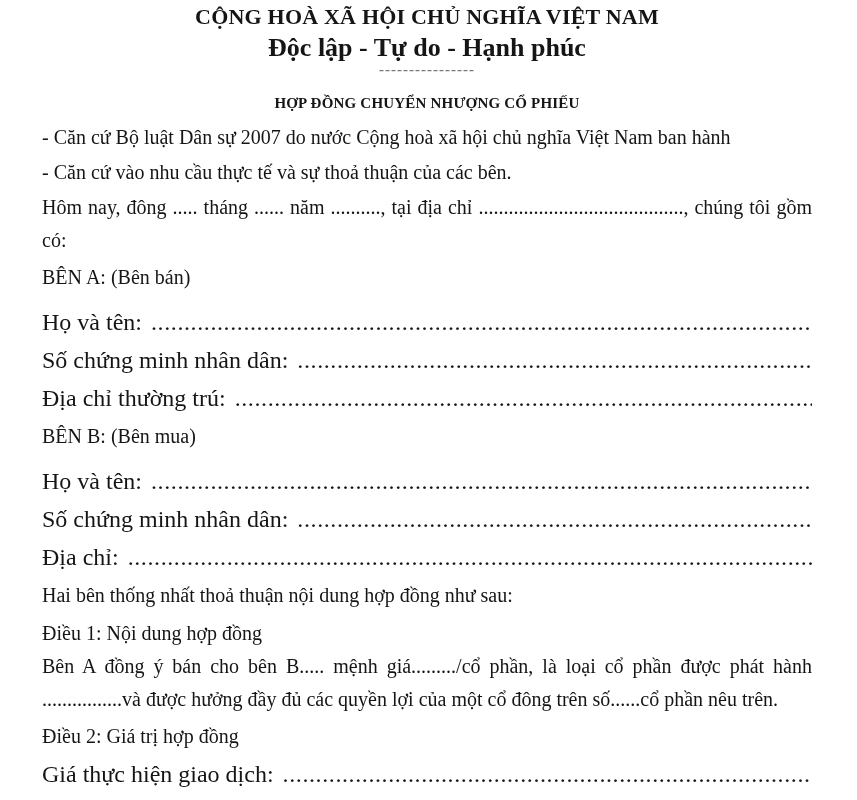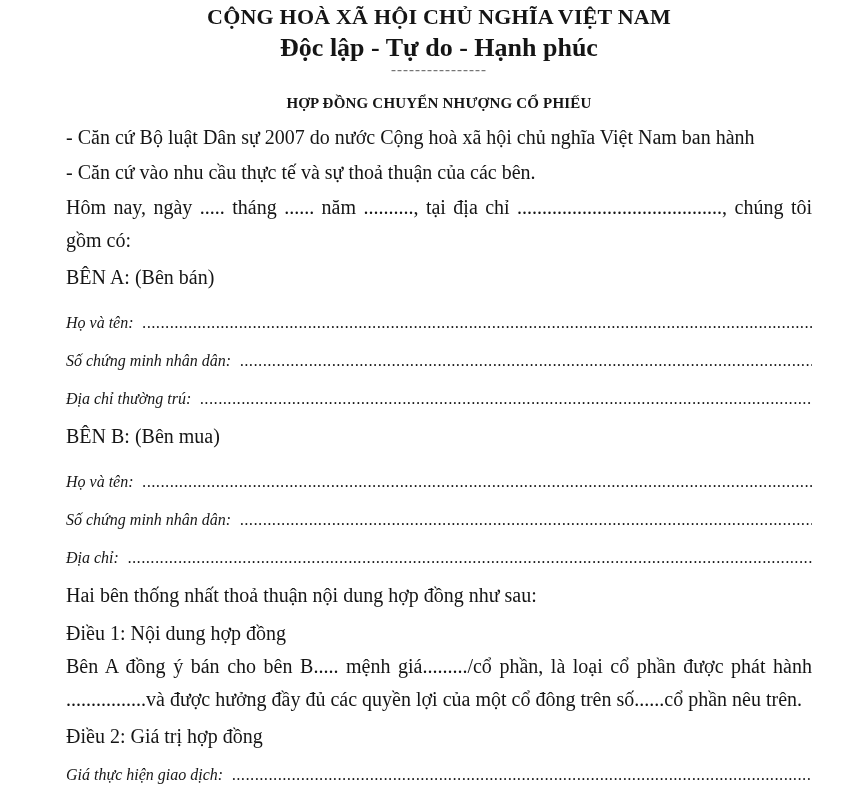--- a/index.html
+++ b/index.html
@@ -4,41 +4,41 @@
 <style>
   html, body { margin: 0; padding: 0; }
   body {
     width: 857px; height: 800px;
     background: #ffffff;
     overflow: hidden;
     font-family: "Liberation Serif", "DejaVu Serif", serif;
     color: #151515;
     -webkit-font-smoothing: antialiased;
   }
-  .page { padding: 3px 45px 0 66px; }
+  .page { padding: 3px 45px 0 42px; }
   .center { text-align: center; }
   p { margin: 0; }
 
   .h-national { font-size: 22px; font-weight: bold; line-height: 27px; letter-spacing: 0.2px; }
   .h-motto    { font-size: 26px; font-weight: bold; line-height: 26px; margin-top: 5px; }
   .h-divider  { font-size: 15px; font-weight: bold; line-height: 13px; margin-top: 2px; color: #757575; letter-spacing: 1px; }
   .h-title    { font-size: 15px; font-weight: bold; line-height: 28px; margin-top: 13px; letter-spacing: 0.2px; }
 
   .para  { font-size: 20px; line-height: 33px; }
   .justify { text-align: justify; }
   .bold { font-weight: normal; }
 
   .mt4 { margin-top: 4px; }
   .mb2 { margin-bottom: 2px; }
   .mb4 { margin-bottom: 4px; }
   .mb5 { margin-bottom: 5px; }
   .mb8 { }
   .mb12 { margin-bottom: 12px; }
 
-  .field { display: flex; font-size: 16px; line-height: 33px; font-style: italic; }
+  .field { display: flex; font-size: 24px; line-height: 33px; }
   .field .label { white-space: nowrap; flex: 0 0 auto; }
   .field .dots {
     flex: 1 1 auto;
     overflow: hidden;
     white-space: nowrap;
     margin-left: 9px;
     letter-spacing: 0.6px;
   }
 </style>
 </head>
@@ -47,21 +47,21 @@
 <div class="page">
 
   <p class="center h-national">CỘNG HOÀ XÃ HỘI CHỦ NGHĨA VIỆT NAM</p>
   <p class="center h-motto">Độc lập - Tự do - Hạnh phúc</p>
   <p class="center h-divider">----------------</p>
   <p class="center h-title">HỢP ĐỒNG CHUYỂN NHƯỢNG CỔ PHIẾU</p>
 
   <p class="para mt4 mb2">- Căn cứ Bộ luật Dân sự 2007 do nước Cộng hoà xã hội chủ nghĩa Việt Nam ban hành</p>
   <p class="para mb2">- Căn cứ vào nhu cầu thực tế và sự thoả thuận của các bên.</p>
 
-  <p class="para justify mb4">Hôm nay, ngày ..... tháng ...... năm .........., tại địa chỉ ........................................., chúng tôi gồm có:</p>
+  <p class="para justify mb4">Hôm nay, đông ..... tháng ...... năm .........., tại địa chỉ ........................................., chúng tôi gồm có:</p>
 
   <p class="para bold mb12">BÊN A: (Bên bán)</p>
 
   <div class="field mb5">
     <span class="label">Họ và tên:</span>
     <span class="dots">....................................................................................................................................................................................................................................................................</span>
   </div>
   <div class="field mb5">
     <span class="label">Số chứng minh nhân dân:</span>
     <span class="dots">....................................................................................................................................................................................................................................................................</span>

